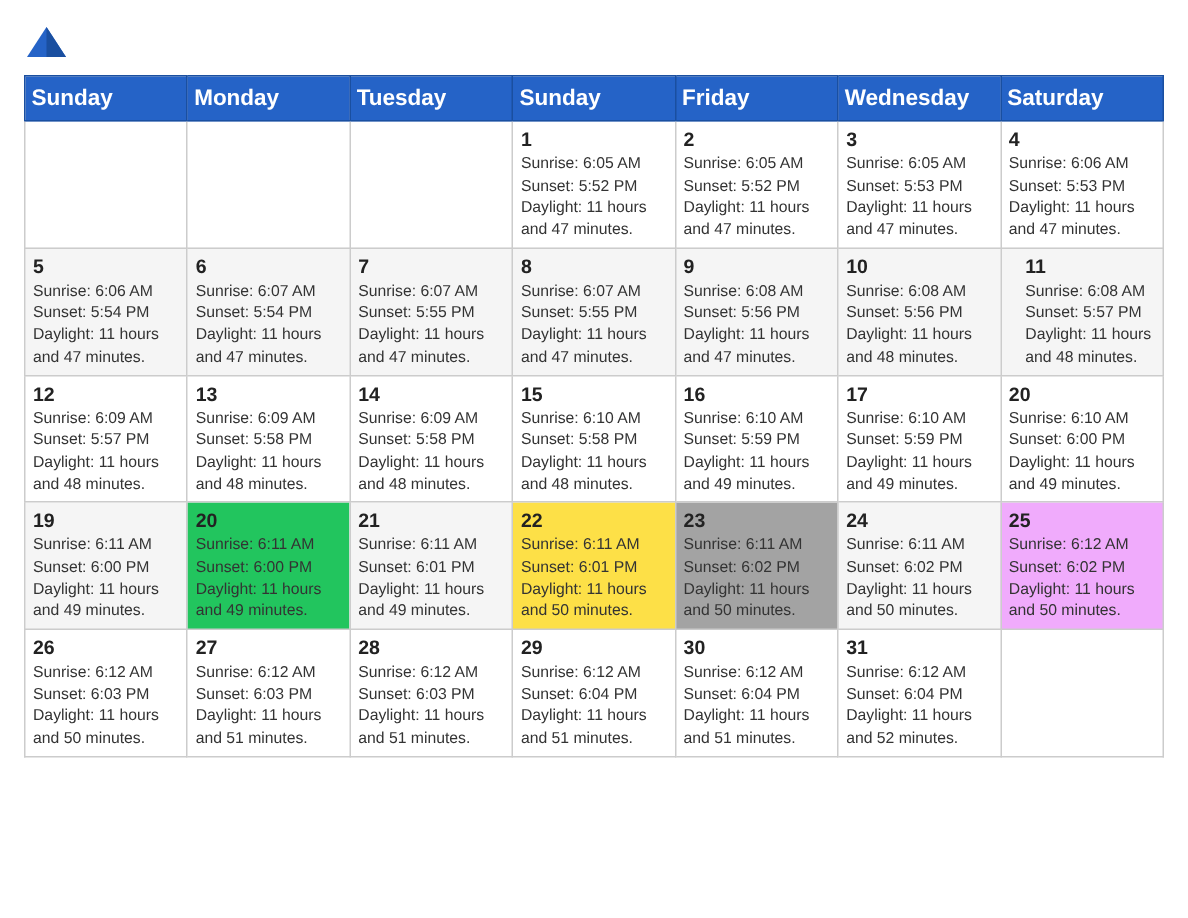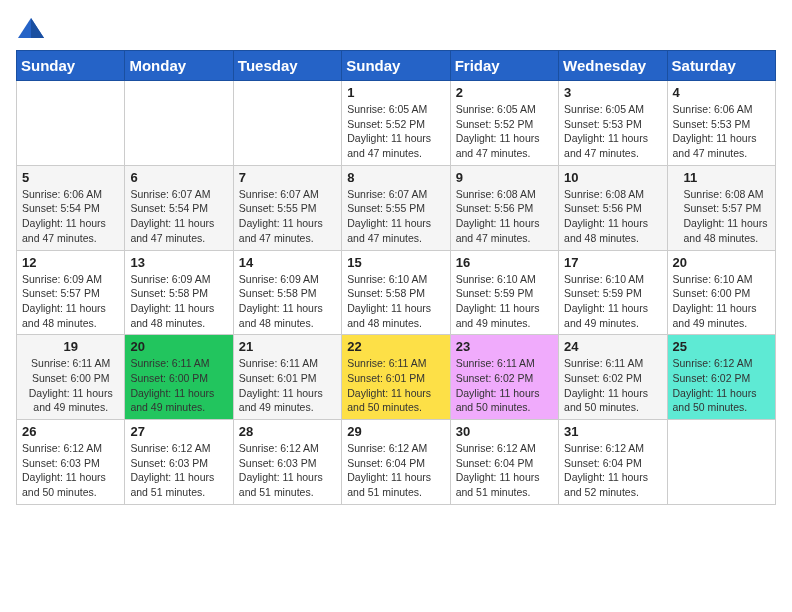--- a/index.html
+++ b/index.html
@@ -232,21 +232,21 @@
 Daylight: 11 hours and 49 minutes.</div>
         </td>
         <td>
           <div class="day-number">20</div>
           <div class="day-info" style="white-space: pre-line;">Sunrise: 6:10 AM
 Sunset: 6:00 PM
 Daylight: 11 hours and 49 minutes.</div>
         </td>
       </tr>
       <tr>
-        <td style="background: rgb(245, 245, 245); text-align: center;">
+        <td style="background: rgb(245, 245, 245);">
           <div class="day-number">19</div>
           <div class="day-info" style="white-space: pre-line;">Sunrise: 6:11 AM
 Sunset: 6:00 PM
 Daylight: 11 hours and 49 minutes.</div>
         </td>
         <td style="background: #22c55e;">
           <div class="day-number">20</div>
           <div class="day-info" style="white-space: pre-line;">Sunrise: 6:11 AM
 Sunset: 6:00 PM
 Daylight: 11 hours and 49 minutes.</div>
@@ -256,33 +256,33 @@
           <div class="day-info" style="white-space: pre-line;">Sunrise: 6:11 AM
 Sunset: 6:01 PM
 Daylight: 11 hours and 49 minutes.</div>
         </td>
         <td style="background: #fde047;">
           <div class="day-number">22</div>
           <div class="day-info" style="white-space: pre-line;">Sunrise: 6:11 AM
 Sunset: 6:01 PM
 Daylight: 11 hours and 50 minutes.</div>
         </td>
+        <td style="background: #a3a3a3;">
+          <div class="day-number">23</div>
+          <div class="day-info" style="white-space: pre-line;">Sunrise: 6:11 AM
+Sunset: 6:02 PM
+Daylight: 11 hours and 50 minutes.</div>
+        </td>
+        <td style="background: rgb(245, 245, 245);">
+          <div class="day-number">24</div>
+          <div class="day-info" style="white-space: pre-line;">Sunrise: 6:11 AM
+Sunset: 6:02 PM
+Daylight: 11 hours and 50 minutes.</div>
+        </td>
         <td style="background: #f0abfc;">
-          <div class="day-number">23</div>
-          <div class="day-info" style="white-space: pre-line;">Sunrise: 6:11 AM
-Sunset: 6:02 PM
-Daylight: 11 hours and 50 minutes.</div>
-        </td>
-        <td style="background: rgb(245, 245, 245);">
-          <div class="day-number">24</div>
-          <div class="day-info" style="white-space: pre-line;">Sunrise: 6:11 AM
-Sunset: 6:02 PM
-Daylight: 11 hours and 50 minutes.</div>
-        </td>
-        <td style="background: #5eead4;">
           <div class="day-number">25</div>
           <div class="day-info" style="white-space: pre-line;">Sunrise: 6:12 AM
 Sunset: 6:02 PM
 Daylight: 11 hours and 50 minutes.</div>
         </td>
       </tr>
       <tr>
         <td>
           <div class="day-number">26</div>
           <div class="day-info" style="white-space: pre-line;">Sunrise: 6:12 AM

